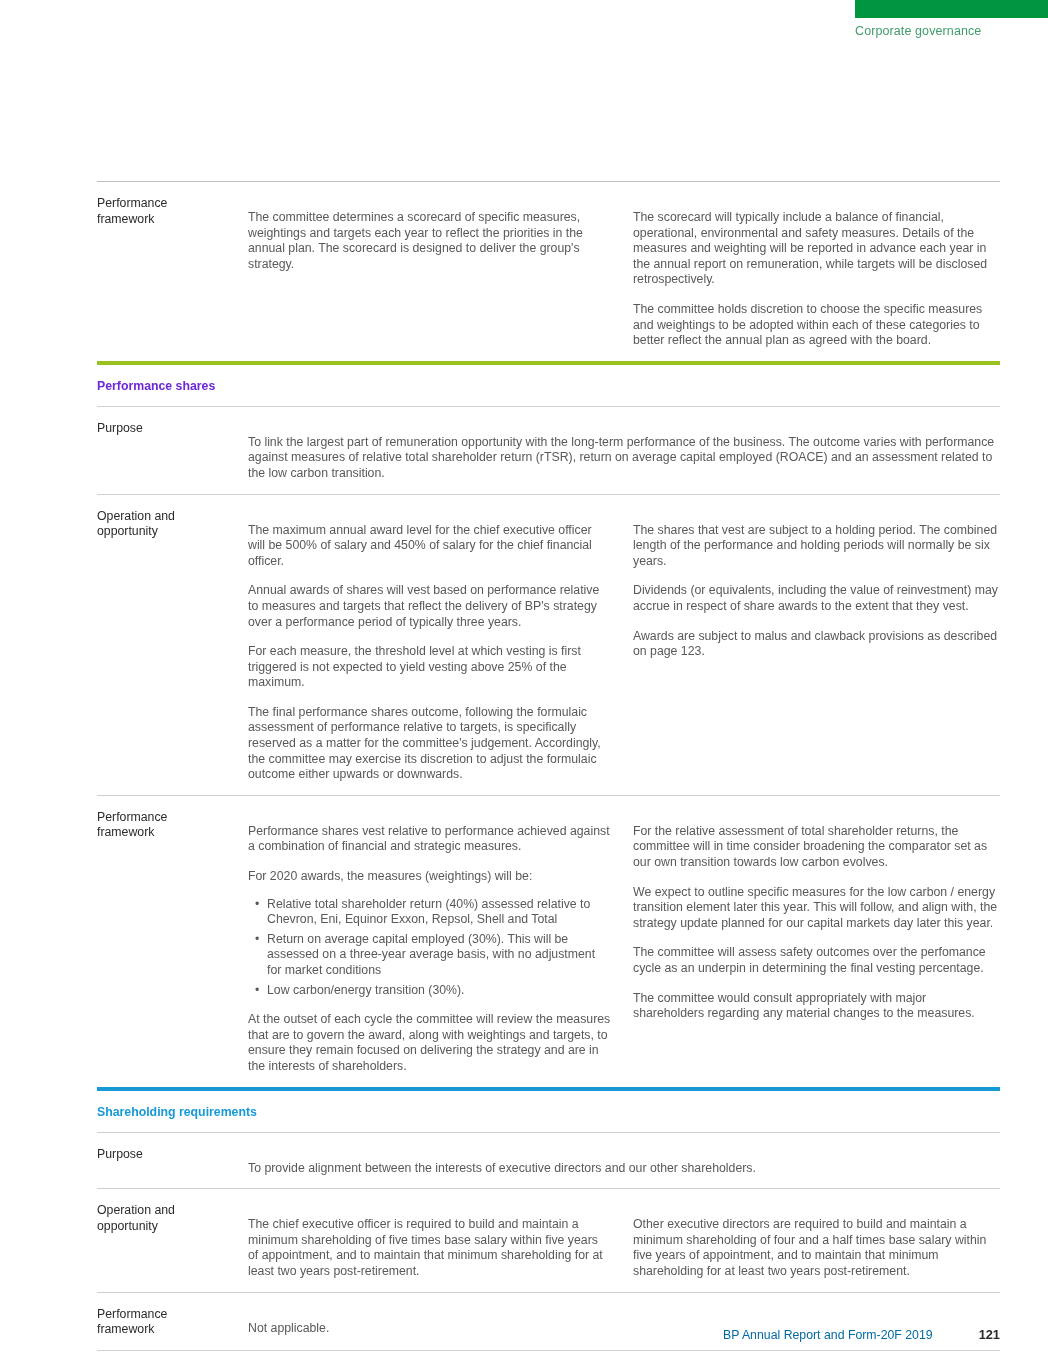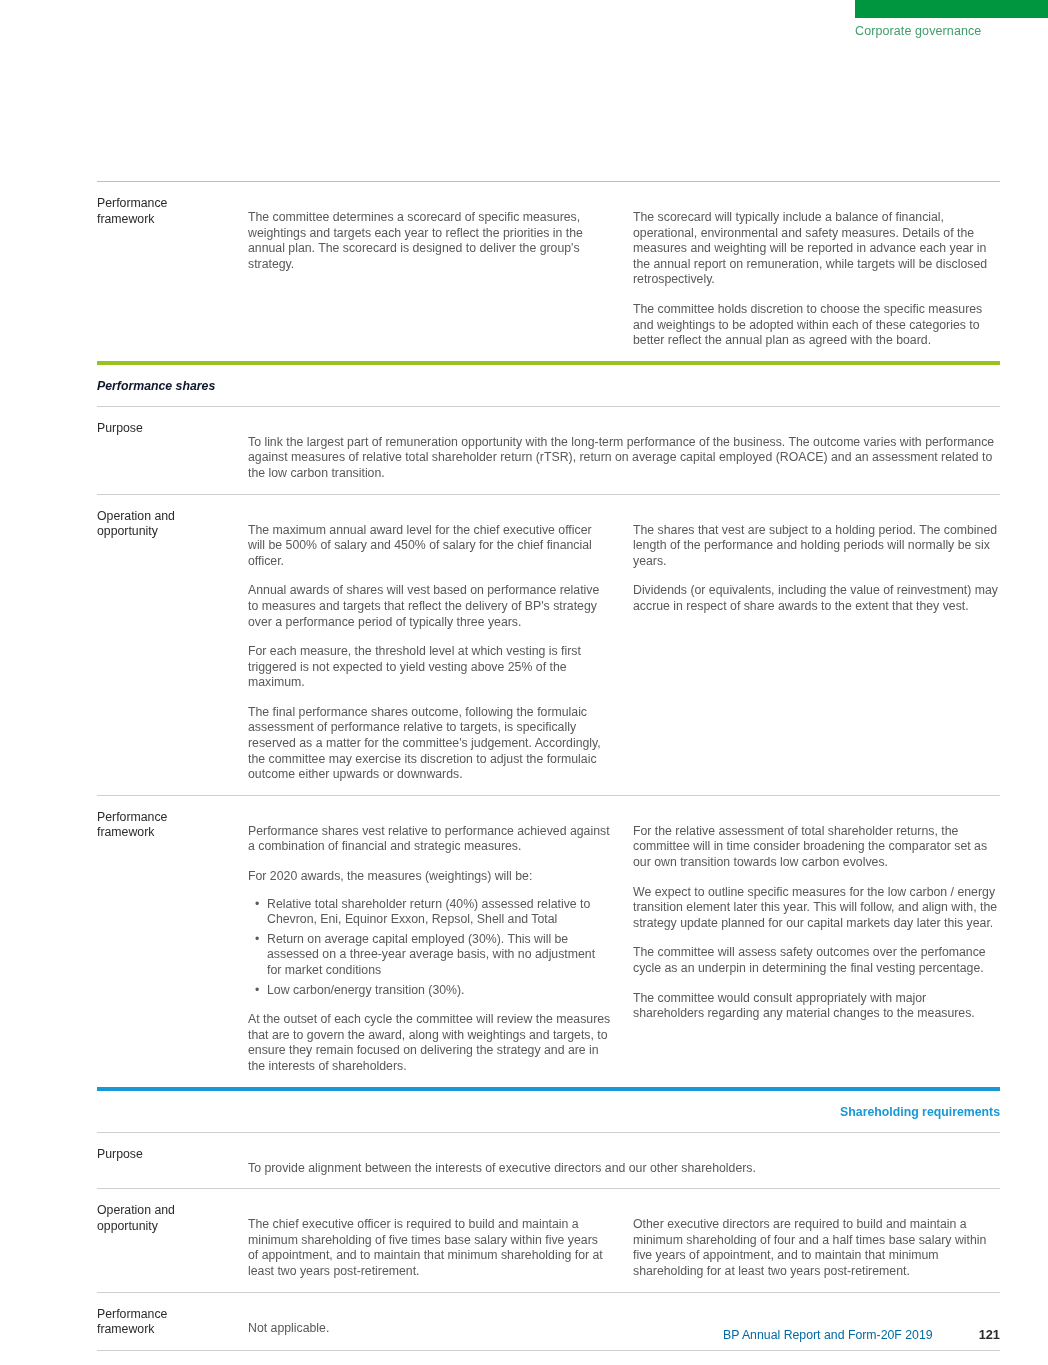--- a/index.html
+++ b/index.html
@@ -110,22 +110,22 @@
     top: 0;
     color: #58595b;
     font-size: 12.3px;
   }
 
   .section-title {
     font-size: 12.3px;
     font-weight: bold;
     padding: 14px 0 13px 0;
   }
-  .section-title.green { color: #0f172a; font-style: italic; }
-  .section-title.blue  { color: #1799d6; text-align: right; }
+  .section-title.green { color: #6d28d9; }
+  .section-title.blue  { color: #1799d6; }
 
   
   .footer {
     position: absolute;
     left: 97px;
     right: 48px;
     top: 1322px;
     display: flex;
     justify-content: flex-end;
     align-items: baseline;
@@ -188,20 +188,21 @@
     </div>
     <div class="col-a">
       <p class="t">The maximum annual award level for the chief executive officer will be 500% of salary and 450% of salary for the chief financial officer.</p>
       <p class="t">Annual awards of shares will vest based on performance relative to measures and targets that reflect the delivery of BP's strategy over a performance period of typically three years.</p>
       <p class="t">For each measure, the threshold level at which vesting is first triggered is not expected to yield vesting above 25% of the maximum.</p>
       <p class="t">The final performance shares outcome, following the formulaic assessment of performance relative to targets, is specifically reserved as a matter for the committee's judgement. Accordingly, the committee may exercise its discretion to adjust the formulaic outcome either upwards or downwards.</p>
     </div>
     <div class="col-b">
       <p class="t">The shares that vest are subject to a holding period. The combined length of the performance and holding periods will normally be six years.</p>
       <p class="t">Dividends (or equivalents, including the value of reinvestment) may accrue in respect of share  awards to the extent that they vest.</p>
+      <p class="t">Awards are subject to malus and clawback provisions as described on page 123.</p>
     </div>
   </div>
 
   <div class="rule-light"></div>
   <div class="row row-pad">
     <div class="col-label">
       <span class="l1">Performance</span>
       <span class="l2">framework</span>
     </div>
     <div class="col-a">

